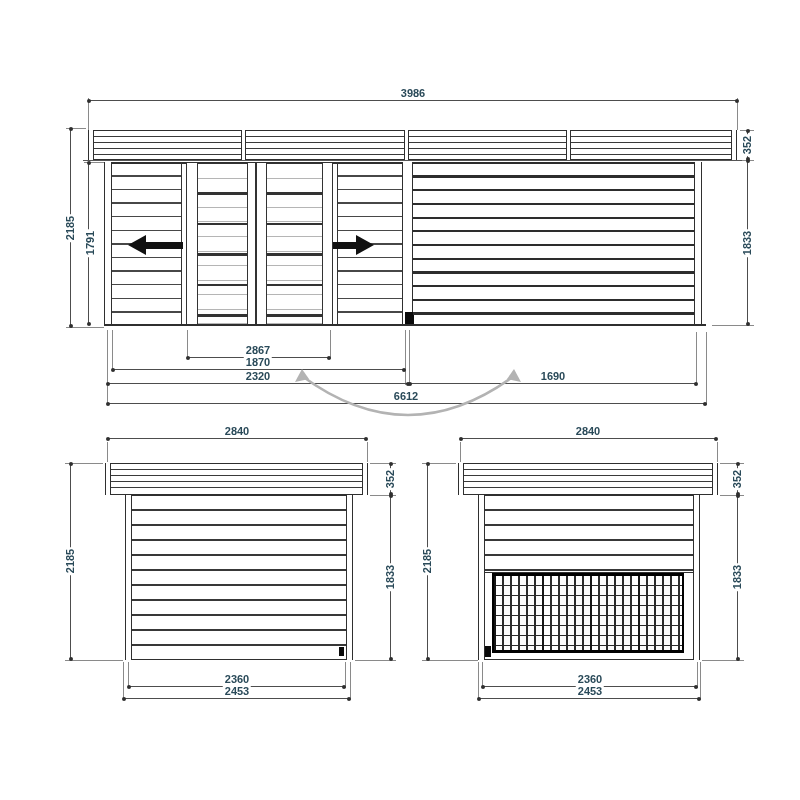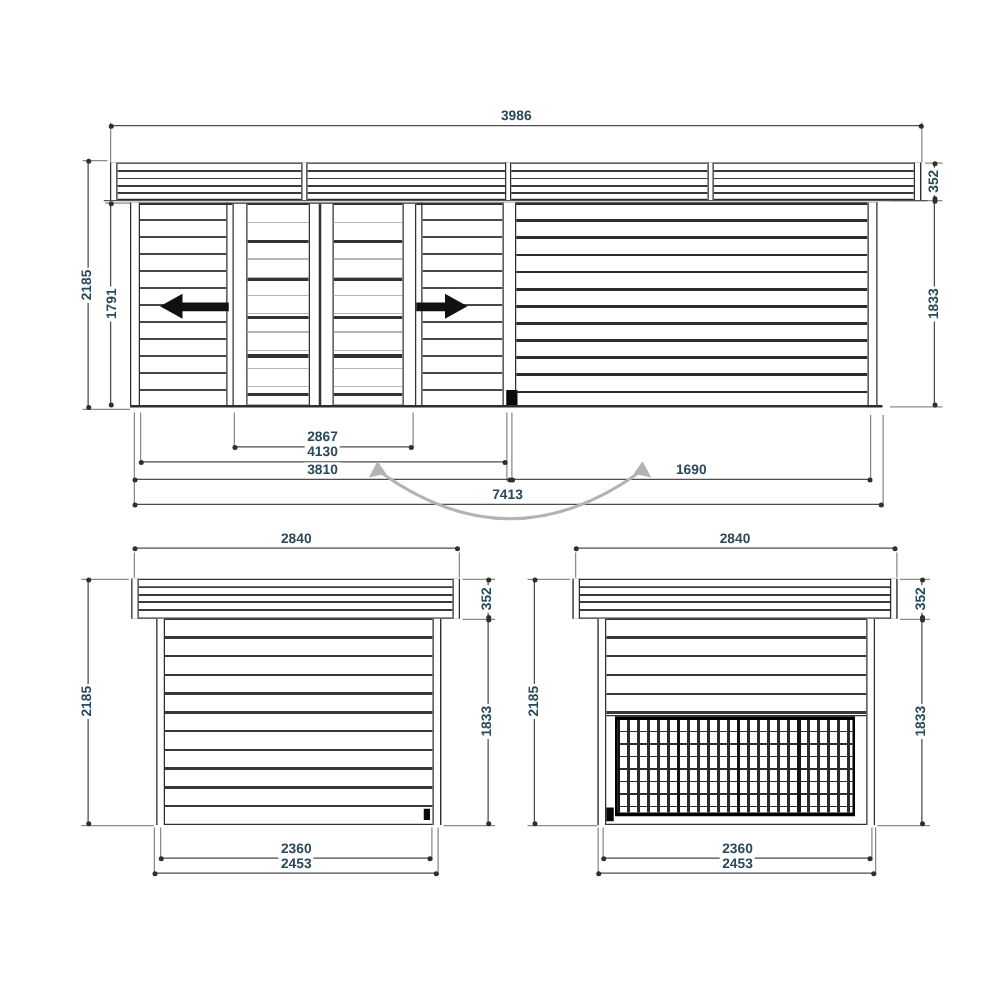--- a/index.html
+++ b/index.html
@@ -131,27 +131,27 @@
     <div class="ext extv" style="left:187px;top:330px;height:29px"></div>
     <div class="ext extv" style="left:330px;top:330px;height:29px"></div>
     <div class="ext extv" style="left:405px;top:330px;height:55px"></div>
     <div class="ext extv" style="left:409px;top:330px;height:55px"></div>
     <div class="ext extv" style="left:696px;top:332px;height:53px"></div>
     <div class="ext extv" style="left:706px;top:332px;height:73px"></div>
 
     <div class="dimh" style="left:187px;top:357px;width:143px"></div>
     <div class="lbl lblh" style="left:258px;top:344px">2867</div>
     <div class="dimh" style="left:112px;top:369px;width:293px"></div>
-    <div class="lbl lblh" style="left:258px;top:356px">4130</div>
+    <div class="lbl lblh" style="left:258px;top:356px">1870</div>
     <div class="dimh" style="left:107px;top:383px;width:302px"></div>
-    <div class="lbl lblh" style="left:258px;top:370px">3810</div>
+    <div class="lbl lblh" style="left:258px;top:370px">2320</div>
     <div class="dimh" style="left:409px;top:383px;width:288px"></div>
     <div class="lbl lblh" style="left:553px;top:370px">1690</div>
     <div class="dimh" style="left:107px;top:403px;width:599px"></div>
-    <div class="lbl lblh" style="left:406px;top:390px">7413</div>
+    <div class="lbl lblh" style="left:406px;top:390px">6612</div>
 
     <svg style="position:absolute;left:292px;top:368px" width="232" height="52">
       <path d="M10,8 Q116,86 222,8" stroke="#b3b3b3" stroke-width="2.5" fill="none"></path>
       <polygon points="10,1 3,14 17,11" fill="#b3b3b3"></polygon>
       <polygon points="222,1 215,11 229,14" fill="#b3b3b3"></polygon>
     </svg>
   </div>
 
   <div class="view">
     <div class="ext extv" style="left:107px;top:442px;height:20px"></div>

